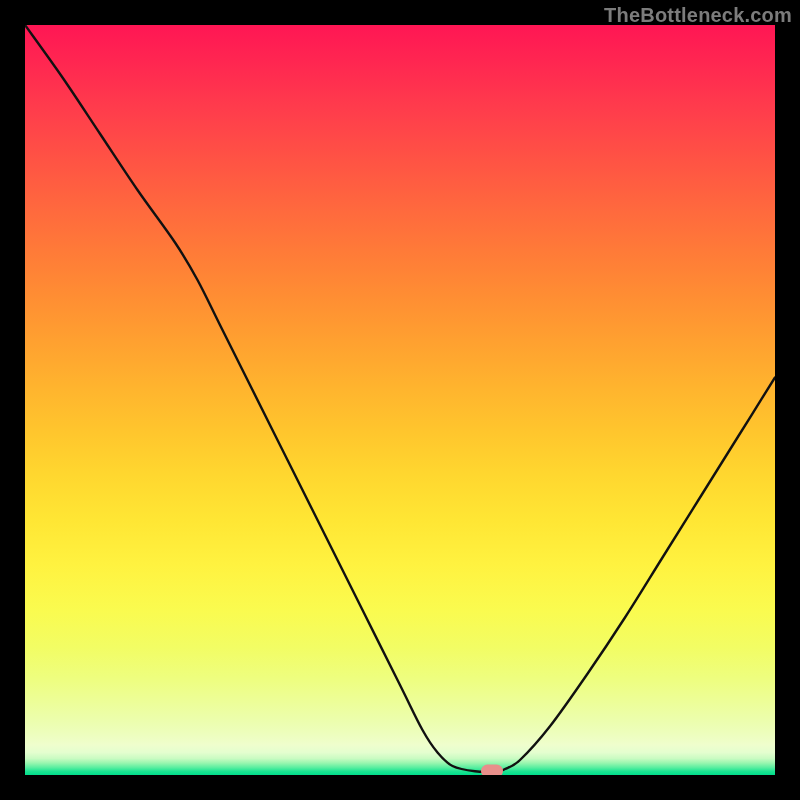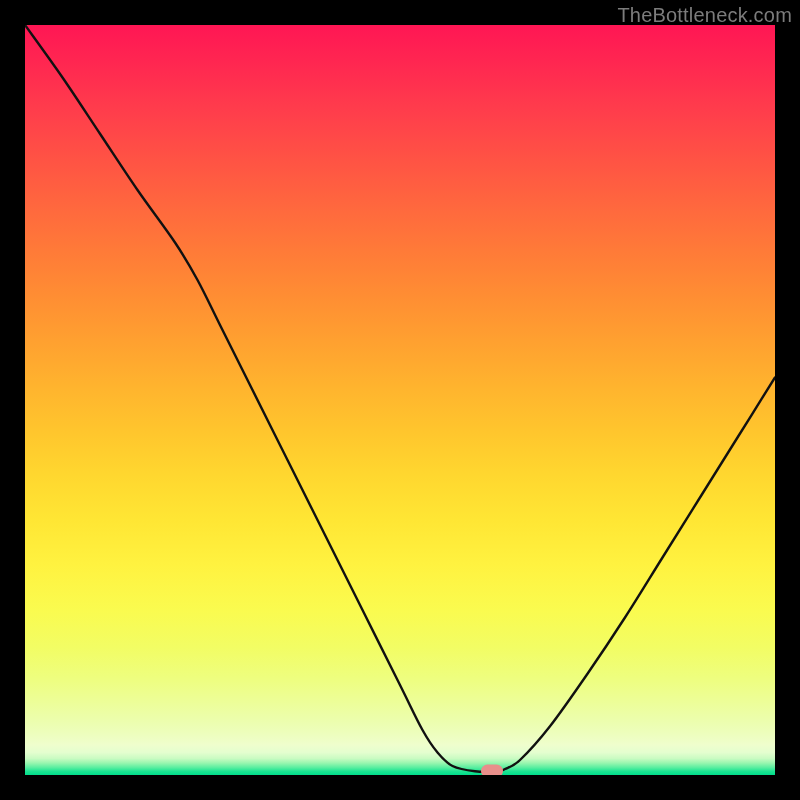--- a/index.html
+++ b/index.html
@@ -69,21 +69,21 @@
     border-radius: 7px;
     background: #e88f8b;
     transform: translate(-50%, -50%);
   }
   .watermark {
     position: absolute;
     top: 4px;
     right: 8px;
     color: #7c7c7c;
     font-size: 20px;
-    font-weight: 400;
+    font-weight: 700;
     letter-spacing: 0.2px;
   }
 </style>
 </head>
 <body>
 
 <div class="frame">
   <div class="watermark">TheBottleneck.com</div>
 
   <div class="plot">

